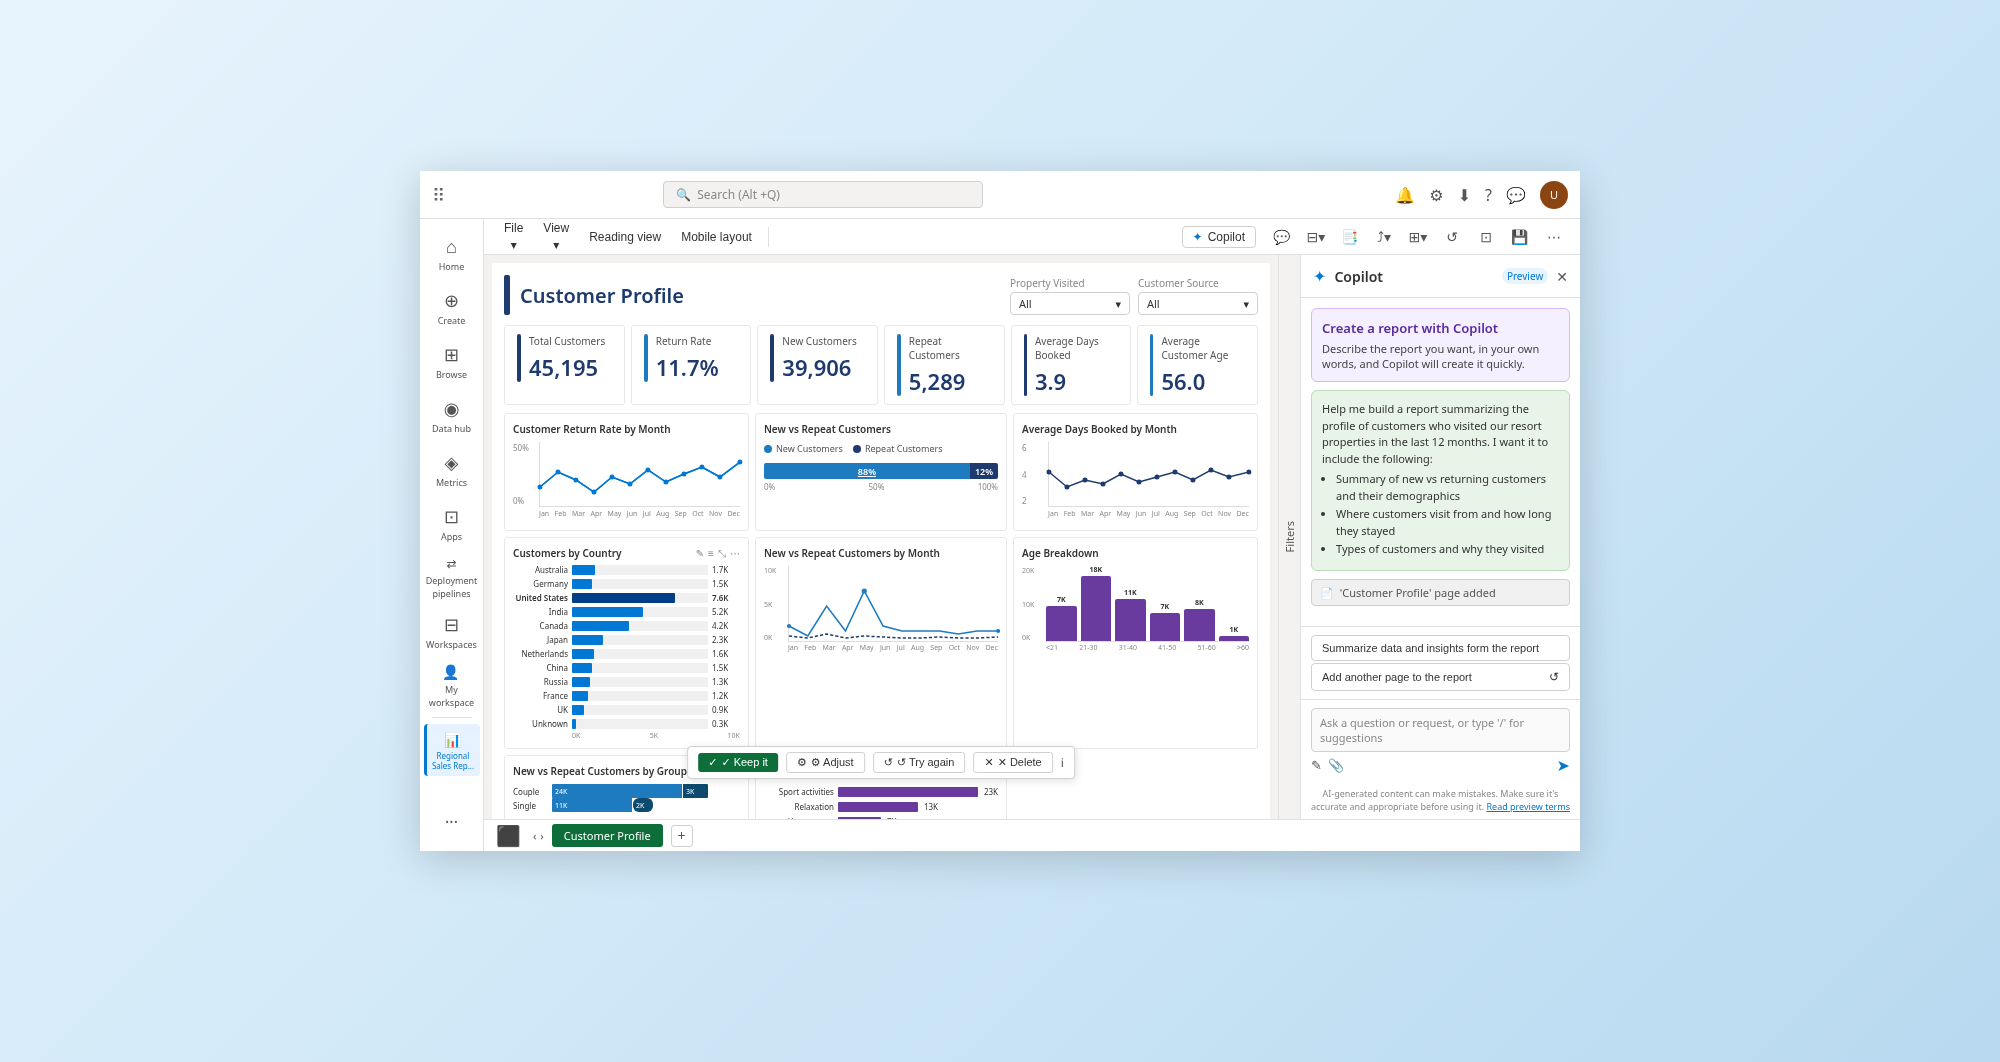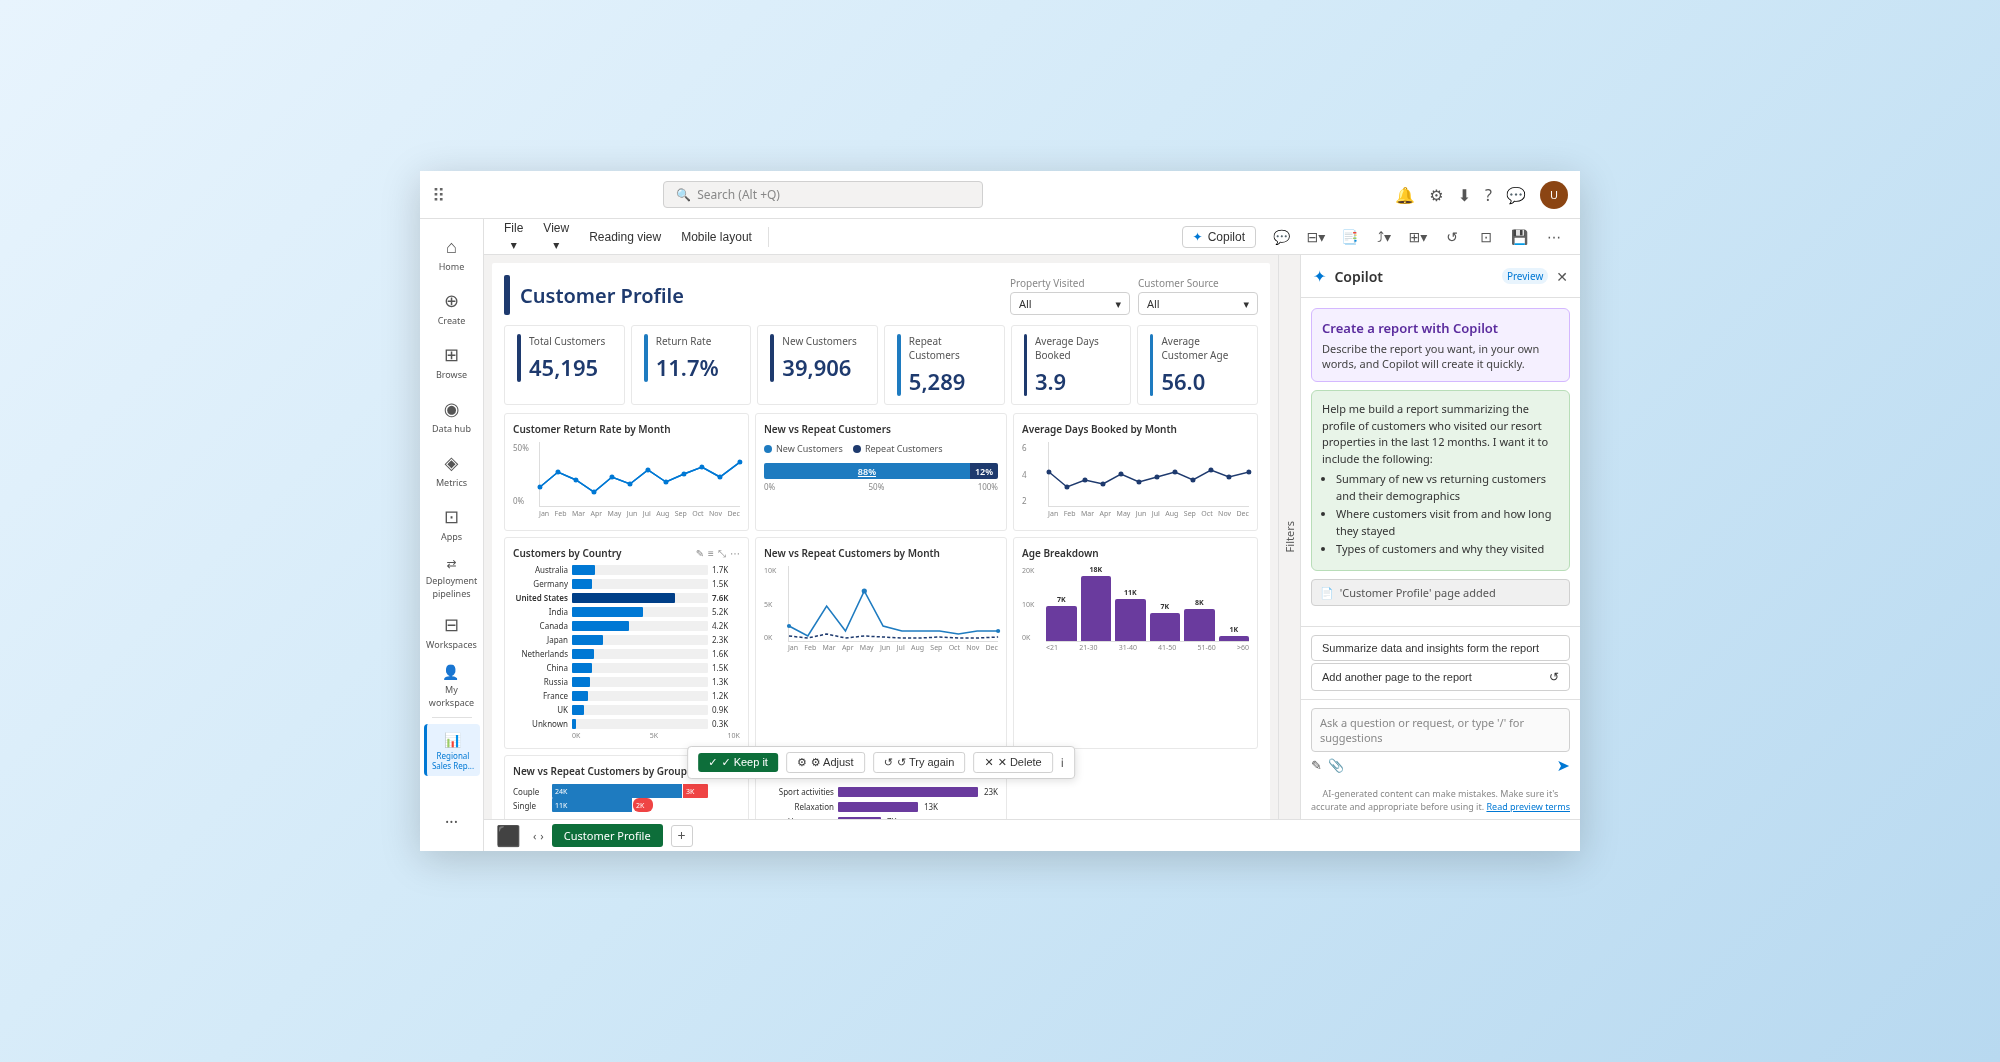--- a/index.html
+++ b/index.html
@@ -445,21 +445,21 @@
       color: #333;
       width: 35px;
       flex-shrink: 0;
     }
     .group-bar-section {
       height: 14px;
       display: flex;
       gap: 1px;
     }
     .group-bar-blue { background: #1e7bc0; border-radius: 1px 0 0 1px; }
-    .group-bar-dark { background: #ef4444; border-radius: 0 1px 1px 0; }
+    .group-bar-dark { background: #0c4a6e; border-radius: 0 1px 1px 0; }
     .group-bar-label { font-size: 7px; color: #fff; padding: 1px 3px; display: flex; align-items: center; }
     
     .avg-days-chart {
       height: 80px;
       position: relative;
     }
     
     .bottom-bar {
       height: 32px;
       background: #fff;

